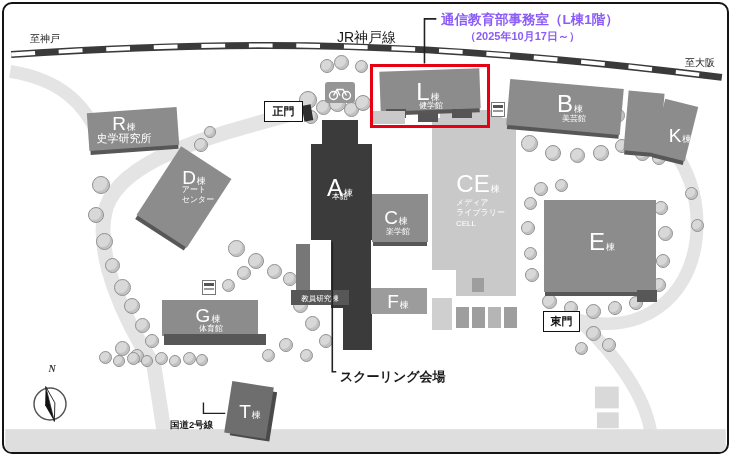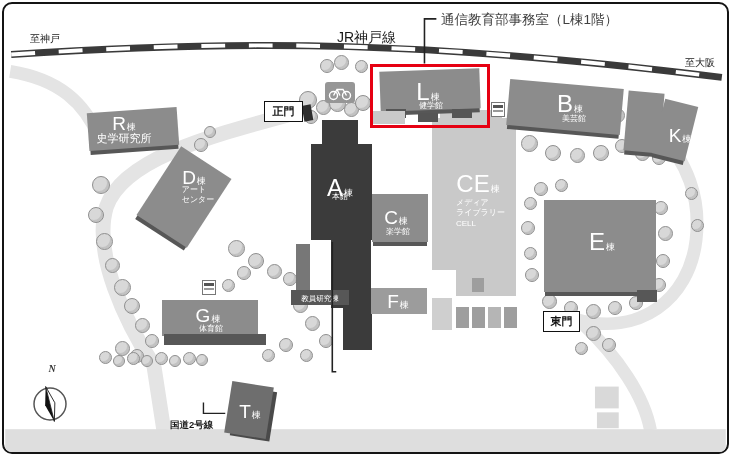--- a/index.html
+++ b/index.html
@@ -17,21 +17,21 @@
   .lite{background:#c9c9c9;}
   .blabel{position:absolute;z-index:4;color:#fff;white-space:nowrap;transform:translateX(-50%);
           display:flex;align-items:baseline;gap:1px;line-height:1;}
   .bl{font-size:19px;}
   .lg{font-size:24px;}
   .bs{font-size:9px;}
   .bnote{position:absolute;z-index:4;color:#fff;font-size:8px;line-height:1.3;
          transform:translateX(-50%);text-align:left;white-space:nowrap;}
   .bnote.la{transform:none;text-align:left;}
   .txt{position:absolute;z-index:6;color:#1a1a1a;white-space:nowrap;}
-  .red{color:#404040;font-weight:normal;}
+  .red{color:#8b5cf6;font-weight:bold;}
   .gate{position:absolute;z-index:6;background:#fff;border:1.5px solid #111;font-size:11px;
         font-weight:bold;color:#111;display:flex;align-items:center;justify-content:center;}
   .redbox{position:absolute;z-index:5;border:3px solid #e60012;background:transparent;}
   .sign{position:absolute;z-index:4;width:12px;height:13px;background:#fff;border:1px solid #777;}
   .sign i{display:block;margin:2px 1px 0;height:3px;background:#555;}
   .sign i+i{margin-top:2px;height:2px;background:#999;}
   .bike{position:absolute;z-index:4;width:30px;height:21px;background:#969696;border-radius:3px;
         display:flex;align-items:center;justify-content:center;}
 </style>
 </head>
@@ -184,22 +184,24 @@
   <div class="sign" style="left:198px;top:276px">
       <i></i>
       <i></i>
     </div>
 
   <div class="txt" style="left:26px;top:28px;font-size:10px">至神戸</div>
   <div class="txt" style="left:333px;top:25px;font-size:14px">JR神戸線</div>
   <div class="txt" style="left:681px;top:52px;font-size:10px">至大阪</div>
 
   <div class="txt red" style="left:437px;top:7px;font-size:13.5px">通信教育部事務室（L棟1階）</div>
+  <div class="txt red" style="left:461px;top:25px;font-size:11px">（2025年10月17日～）</div>
 
   <div class="txt" style="left:166px;top:415px;font-size:9.5px;font-weight:bold">国道2号線</div>
+  <div class="txt" style="left:336px;top:364px;font-size:13px;font-weight:bold">スクーリング会場</div>
 
   <svg class="lyr" width="727" height="452" viewBox="0 0 727 452" style="z-index:5">
     <path d="M435,15 L423,15 L423,60" stroke="#222" stroke-width="1.6" fill="none"></path>
     <path d="M330,240 L330,371 L334,371" stroke="#222" stroke-width="1.6" fill="none"></path>
     <path d="M200,402 L200,413 L222,413" stroke="#222" stroke-width="1.4" fill="none"></path>
   </svg>
 
   <svg class="abs" style="left:24px;top:356px;z-index:6" width="44" height="64" viewBox="0 0 44 64">
     <text x="24" y="12" font-size="10" font-style="italic" font-weight="bold" fill="#333" text-anchor="middle" font-family="Liberation Serif, serif">N</text>
     <circle cx="22" cy="44" r="16" fill="none" stroke="#555" stroke-width="1.5"></circle>

